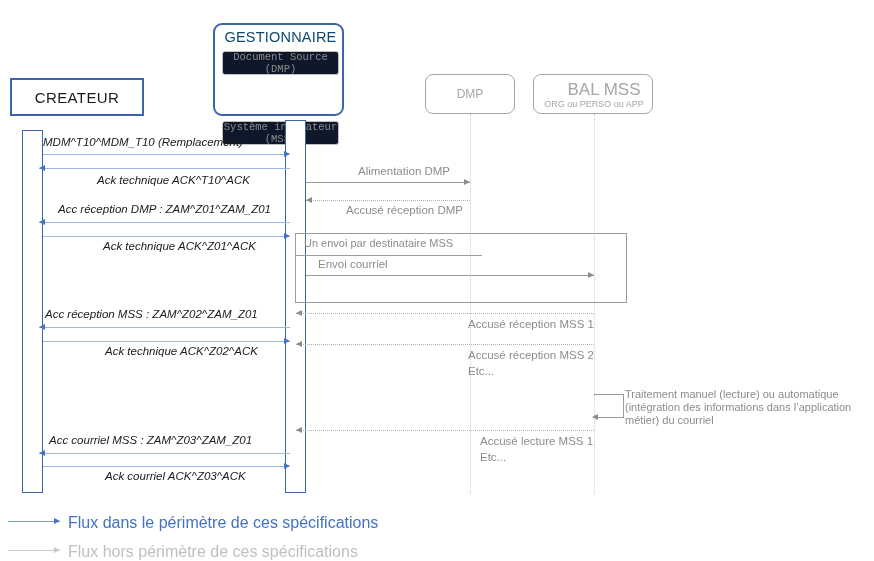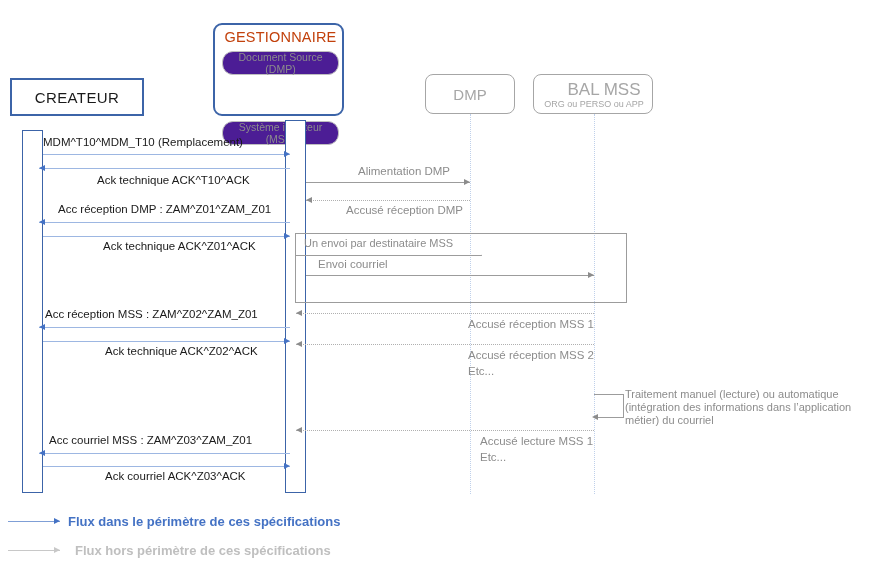--- a/index.html
+++ b/index.html
@@ -13,30 +13,30 @@
   .head-blue{border:2px solid #3C64A8;border-radius:0;background:#fff;
              color:#1a1a1a;}
   .head-grey{border:1.4px solid #A6A6A6;border-radius:8px;background:#fff;
              color:#A6A6A6;}
 
   #head-createur{left:10px;top:78px;width:134px;height:38px;
                  font-size:15px;letter-spacing:.4px;}
   #head-gestionnaire{left:213px;top:23px;width:131px;height:93px;
                      border-radius:9px;display:block;}
   #gest-title{position:absolute;left:0;top:4px;width:131px;
-              text-align:center;font-size:14.5px;color:#c2410c;
+              text-align:center;font-size:14.5px;color:#0c4a6e;
               letter-spacing:.2px;}
   .sub-box{position:absolute;left:7px;width:117px;height:24px;
-           box-sizing:border-box;border:1px solid #BFBFBF;border-radius:11px;
-           background:#4c1d95;color:#8C8C8C;font-size:10.5px;
-           display:flex;align-items:center;justify-content:center;}
+           box-sizing:border-box;border:1px solid #BFBFBF;border-radius:3px;
+           background:#0f172a;color:#8C8C8C;font-size:10.5px;
+           display:flex;align-items:center;justify-content:center;font-family:Liberation Mono, monospace;}
   #sub-doc{top:26px;}
   #sub-sys{top:56px;margin-top:40px;}
 
-  #head-dmp{left:425px;top:74px;width:90px;height:40px;font-size:15px;}
+  #head-dmp{left:425px;top:74px;width:90px;height:40px;font-size:12px;}
   #head-bal{left:533px;top:74px;width:120px;height:40px;display:block;}
   #bal-title{position:absolute;left:10px;top:5px;width:120px;text-align:center;
              font-size:17px;color:#A6A6A6;}
   #bal-sub{position:absolute;left:0;top:24px;width:120px;text-align:center;
            font-size:9px;color:#A6A6A6;}
 
   
   .lifeline-dotted{position:absolute;width:0;border-left:1.4px dotted #BFD0EA;}
   .actbar{position:absolute;box-sizing:border-box;
           border:1.6px solid #3C64A8;background:#ffffff;}
@@ -50,21 +50,21 @@
   .ah{position:absolute;width:0;height:0;top:-3.5px;}
   .ah-r-blue{border-top:3.5px solid transparent;border-bottom:3.5px solid transparent;
              border-left:6px solid #4472C4;right:0;}
   .ah-l-blue{border-top:3.5px solid transparent;border-bottom:3.5px solid transparent;
              border-right:6px solid #4472C4;left:0;}
   .ah-r-grey{border-top:3.5px solid transparent;border-bottom:3.5px solid transparent;
              border-left:6px solid #8C8C8C;right:0;}
   .ah-l-grey{border-top:3.5px solid transparent;border-bottom:3.5px solid transparent;
              border-right:6px solid #8C8C8C;left:0;}
   .lbl{position:absolute;white-space:nowrap;}
-  .lbl-blue{color:#1a1a1a;font-size:11.5px;}
+  .lbl-blue{color:#1a1a1a;font-size:11.5px;font-style:italic;}
   .lbl-grey{color:#8C8C8C;font-size:11.5px;}
 
   
   #fragment{position:absolute;left:295px;top:233px;width:332px;height:70px;
             box-sizing:border-box;border:1.1px solid #9C9C9C;background:transparent;}
   #frag-tab{position:absolute;left:0;top:0;width:186px;height:22px;
             box-sizing:border-box;border-right:1.1px solid #9C9C9C;
             border-bottom:1.1px solid #9C9C9C;
             clip-path:polygon(0 0,172px 0,186px 22px,186px 22px,0 22px);}
   #frag-label{position:absolute;left:8px;top:3px;font-size:11px;color:#8C8C8C;
@@ -75,27 +75,27 @@
             box-sizing:border-box;border:1.2px solid #9C9C9C;border-left:none;}
   #selfloop-ah{position:absolute;left:592px;top:414px;width:0;height:0;
                border-top:3.5px solid transparent;border-bottom:3.5px solid transparent;
                border-right:6px solid #8C8C8C;}
   #note{position:absolute;left:625px;top:388px;width:248px;font-size:11px;
         color:#8C8C8C;line-height:13px;}
 
   
   .lg-row{position:absolute;height:14px;}
   .lg-line{position:absolute;left:0;top:7px;width:52px;height:0;}
-  .lg-text{position:absolute;left:60px;top:0;font-size:13px;white-space:nowrap;font-weight:bold;}
+  .lg-text{position:absolute;left:60px;top:0;font-size:16px;white-space:nowrap;}
   #lg1{left:8px;top:514px;}
   #lg2{left:8px;top:543px;}
   #lg1 .lg-line{border-top:1.3px solid #7F9FD6;}
   #lg2 .lg-line{border-top:1.3px solid #C8C8C8;}
   #lg1 .lg-text{color:#4472C4;}
-  #lg2 .lg-text{color:#BFBFBF;margin-left:7px;}
+  #lg2 .lg-text{color:#BFBFBF;}
 </style>
 </head>
 <body>
 
 <div class="stage">
 
   <div class="head head-blue" id="head-createur">
     <span>CREATEUR</span>
   </div>
 

